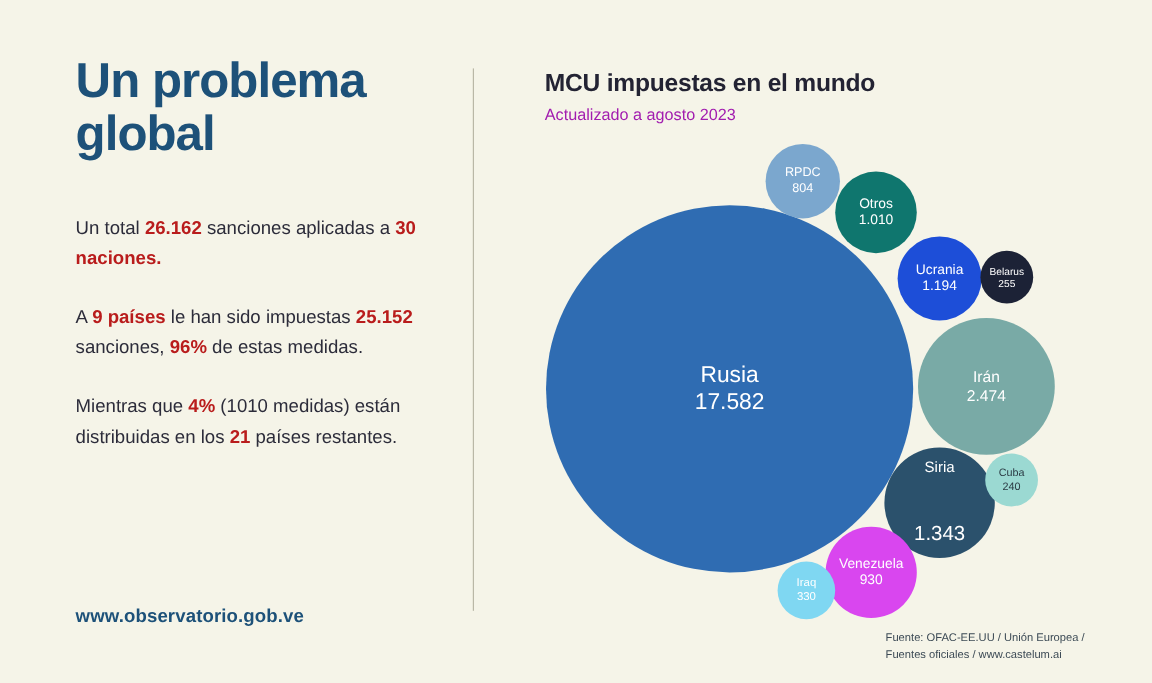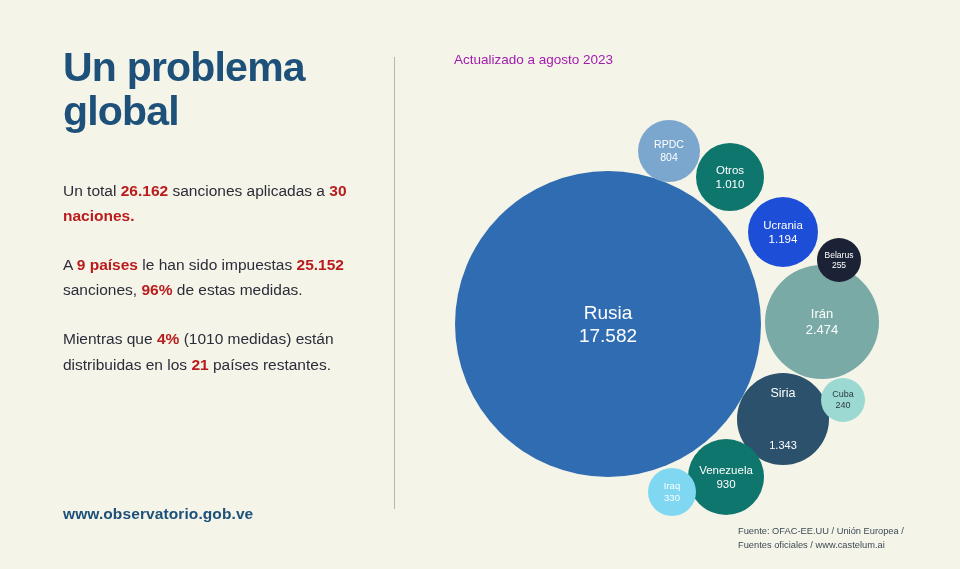--- a/index.html
+++ b/index.html
@@ -131,57 +131,58 @@
       <p class="body-para">Un total <b>26.162</b> sanciones aplicadas a <b>30 naciones.</b></p>
       <p class="body-para">A <b>9 países</b> le han sido impuestas <b>25.152</b> sanciones, <b>96%</b> de estas medidas.</p>
       <p class="body-para">Mientras que <b>4%</b> (1010 medidas) están distribuidas en los <b>21</b> países restantes.</p>
     </div>
   <a id="site-url">www.observatorio.gob.ve</a>
 </div>
 
 <div id="divider"></div>
 
 <div id="right-panel">
+  <h2 id="chart-title">MCU impuestas en el mundo</h2>
   <p id="chart-subtitle">Actualizado a agosto 2023</p>
 </div>
 
 <div id="bubble-field">
     <div class="bubble" style="left: 455px; top: 171px; width: 306px; height: 306px; background: rgb(47, 108, 178);">
       <span class="b-name" style="font-size: 19px;">Rusia</span>
       <span class="b-val" style="font-size: 19px;">17.582</span>
     </div>
     <div class="bubble" style="left: 765px; top: 265px; width: 114px; height: 114px; background: rgb(121, 170, 166);">
       <span class="b-name" style="font-size: 13px;">Irán</span>
       <span class="b-val" style="font-size: 13px;">2.474</span>
     </div>
     <div class="bubble" style="left: 737px; top: 373px; width: 92px; height: 92px; background: rgb(43, 81, 108);">
       <span class="b-name" style="font-size: 12.5px;">Siria</span>
-      <span class="b-val" style="font-size: 11px; margin-top: 38px;">1.343</span>
+      <span class="b-val" style="font-size: 17px; margin-top: 38px;">1.343</span>
     </div>
     <div class="bubble" style="left: 748px; top: 197px; width: 70px; height: 70px; background: #1d4ed8;">
       <span class="b-name" style="font-size: 11.5px;">Ucrania</span>
       <span class="b-val" style="font-size: 11.5px;">1.194</span>
     </div>
     <div class="bubble" style="left: 696px; top: 143px; width: 68px; height: 68px; background: #0f766e;">
       <span class="b-name" style="font-size: 11.5px;">Otros</span>
       <span class="b-val" style="font-size: 11.5px;">1.010</span>
     </div>
-    <div class="bubble" style="left: 688px; top: 439px; width: 76px; height: 76px; background: #0f766e;">
+    <div class="bubble" style="left: 688px; top: 439px; width: 76px; height: 76px; background: #d946ef;">
       <span class="b-name" style="font-size: 11.5px;">Venezuela</span>
       <span class="b-val" style="font-size: 11.5px;">930</span>
     </div>
     <div class="bubble" style="left: 638px; top: 120px; width: 62px; height: 62px; background: rgb(123, 167, 206);">
       <span class="b-name" style="font-size: 10.5px;">RPDC</span>
       <span class="b-val" style="font-size: 10.5px;">804</span>
     </div>
     <div class="bubble" style="left: 648px; top: 468px; width: 48px; height: 48px; background: rgb(127, 215, 242);">
       <span class="b-name" style="font-size: 9.5px;">Iraq</span>
       <span class="b-val" style="font-size: 9.5px;">330</span>
     </div>
-    <div class="bubble" style="left: 817px; top: 238px; width: 44px; height: 44px; background: rgb(28, 34, 54);">
+    <div class="bubble" style="left: 817px; top: 209px; width: 44px; height: 44px; background: rgb(28, 34, 54);">
       <span class="b-name" style="font-size: 8.5px;">Belarus</span>
       <span class="b-val" style="font-size: 8.5px;">255</span>
     </div>
     <div class="bubble" style="left: 821px; top: 378px; width: 44px; height: 44px; background: rgb(155, 217, 210); color: rgb(43, 59, 68);">
       <span class="b-name" style="font-size: 9px;">Cuba</span>
       <span class="b-val" style="font-size: 9px;">240</span>
     </div>
   </div>
 
 <div id="source-note">Fuente: OFAC-EE.UU / Unión Europea /

